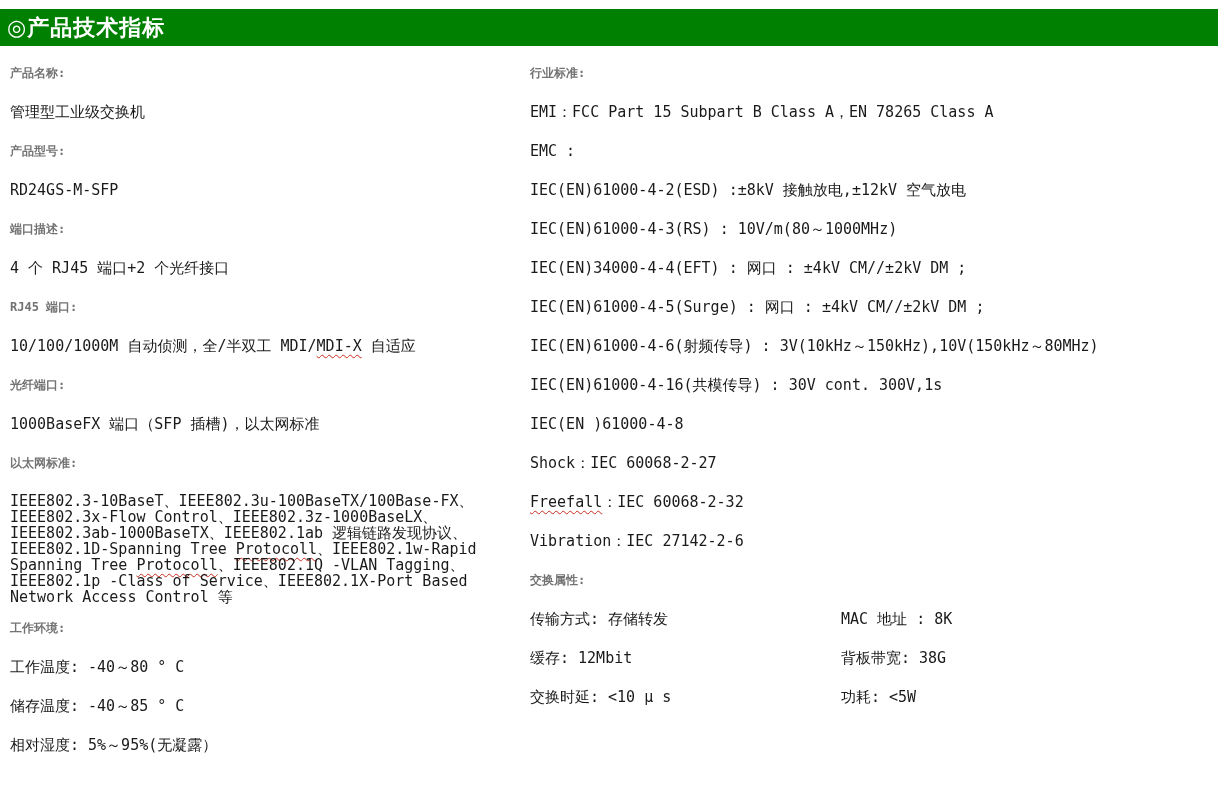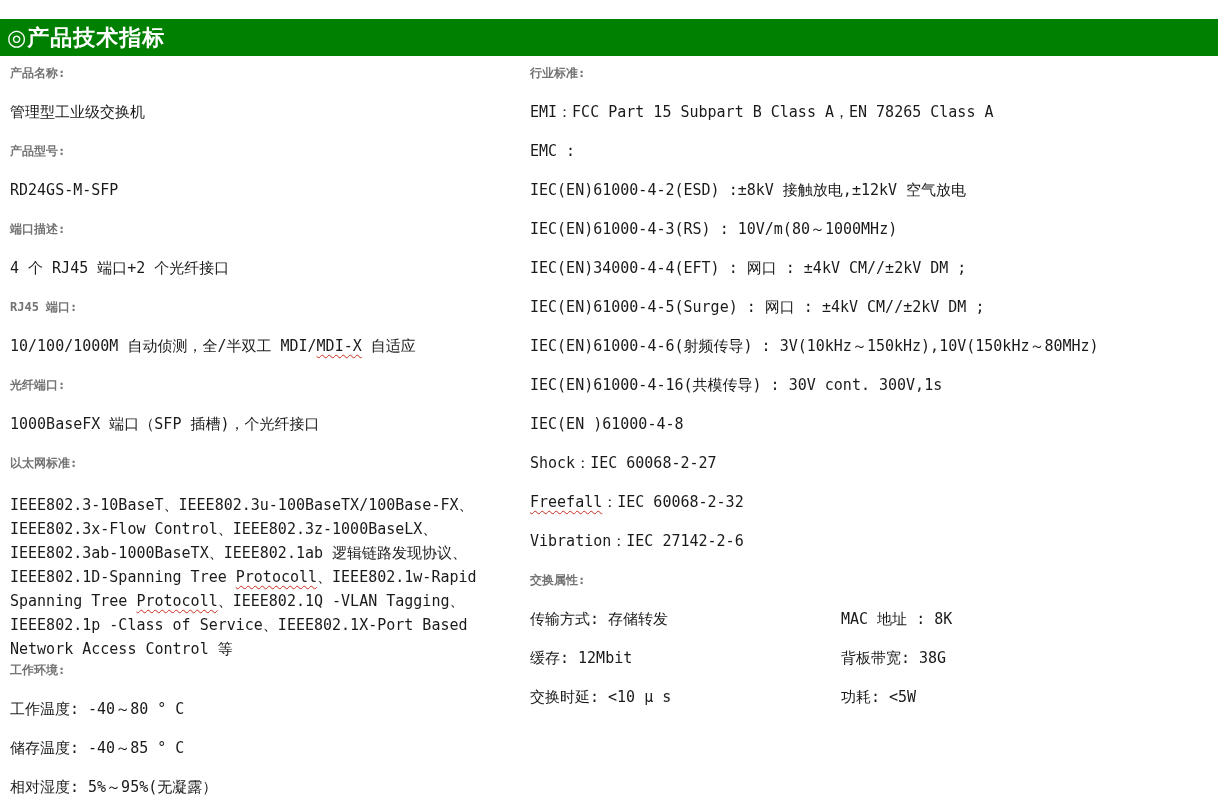--- a/index.html
+++ b/index.html
@@ -2,36 +2,36 @@
 <html lang="zh"><head>
 <meta charset="utf-8">
 <style>
   html,body{margin:0;padding:0;}
   body{
     width:1227px;height:806px;overflow:hidden;background:#ffffff;
     font-family:"DejaVu Sans Mono","Liberation Mono",monospace;
     font-size:15px;color:#1a1a1a;position:relative;
   }
   .title-bar{
-    position:absolute;left:0;top:19px;width:1218px;height:37px;
+    position:absolute;left:0;top:9px;width:1218px;height:37px;
     background:#008000;color:#ffffff;
     font-family:"DejaVu Sans","Liberation Sans",sans-serif;
     font-weight:bold;font-size:22px;line-height:37px;
     padding-left:7px;box-sizing:border-box;
     letter-spacing:1px;white-space:nowrap;
   }
   .col{position:absolute;top:64px;}
   .col-left{left:10px;width:507px;}
   .col-right{left:530px;width:690px;}
   .sec-heading{
     color:#737373;font-weight:bold;font-size:12px;
     line-height:19px;margin:0 0 20px 0;white-space:nowrap;
   }
   .line{line-height:19px;margin:0 0 20px 0;white-space:nowrap;}
-  .line.tight{line-height:24px;margin:0 0 0 0;white-space:normal;}
+  .line.tight{line-height:16px;margin:0 0 14px 0;white-space:normal;}
   .pair-row{display:flex;line-height:19px;margin:0 0 20px 0;}
   .pair-row .cell-a{width:288px;flex:0 0 288px;white-space:nowrap;}
   .pair-row .cell-b{white-space:nowrap;margin-left:23px;}
   .wavy{
     text-decoration-line:underline;
     text-decoration-style:wavy;
     text-decoration-color:#cc2b1d;
     text-decoration-thickness:1px;
     text-underline-offset:3px;
   }
@@ -46,21 +46,21 @@
   <div class="col col-left" id="col-left">
       <div class="sec-heading">产品名称:</div>
       <div class="line"><span>管理型工业级交换机</span></div>
       <div class="sec-heading">产品型号:</div>
       <div class="line"><span>RD24GS-M-SFP</span></div>
       <div class="sec-heading">端口描述:</div>
       <div class="line"><span>4 个 RJ45 端口+2 个光纤接口</span></div>
       <div class="sec-heading">RJ45 端口:</div>
       <div class="line"><span>10/100/1000M 自动侦测，全/半双工 MDI/</span><span class="wavy">MDI-X</span><span> 自适应</span></div>
       <div class="sec-heading">光纤端口:</div>
-      <div class="line"><span>1000BaseFX 端口（SFP 插槽)，个光纤接口</span></div>
+      <div class="line"><span>1000BaseFX 端口（SFP 插槽)，以太网标准</span></div>
       <div class="sec-heading">以太网标准:</div>
       <div class="line tight"><span>IEEE802.3-10BaseT、IEEE802.3u-100BaseTX/100Base-FX、IEEE802.3x-Flow Control、IEEE802.3z-1000BaseLX、IEEE802.3ab-1000BaseTX、IEEE802.1ab 逻辑链路发现协议、IEEE802.1D-Spanning Tree </span><span class="wavy">Protocoll</span><span>、IEEE802.1w-Rapid Spanning Tree </span><span class="wavy">Protocoll</span><span>、IEEE802.1Q -VLAN Tagging、IEEE802.1p -Class of Service、IEEE802.1X-Port Based Network Access Control 等</span></div>
       <div class="sec-heading">工作环境:</div>
       <div class="line"><span>工作温度: -40～80 ° C</span></div>
       <div class="line"><span>储存温度: -40～85 ° C</span></div>
       <div class="line"><span>相对湿度: 5%～95%(无凝露）</span></div>
     </div>
   <div class="col col-right" id="col-right">
       <div class="sec-heading">行业标准:</div>
       <div class="line"><span>EMI：FCC Part 15 Subpart B Class A，EN 78265 Class A</span></div>

